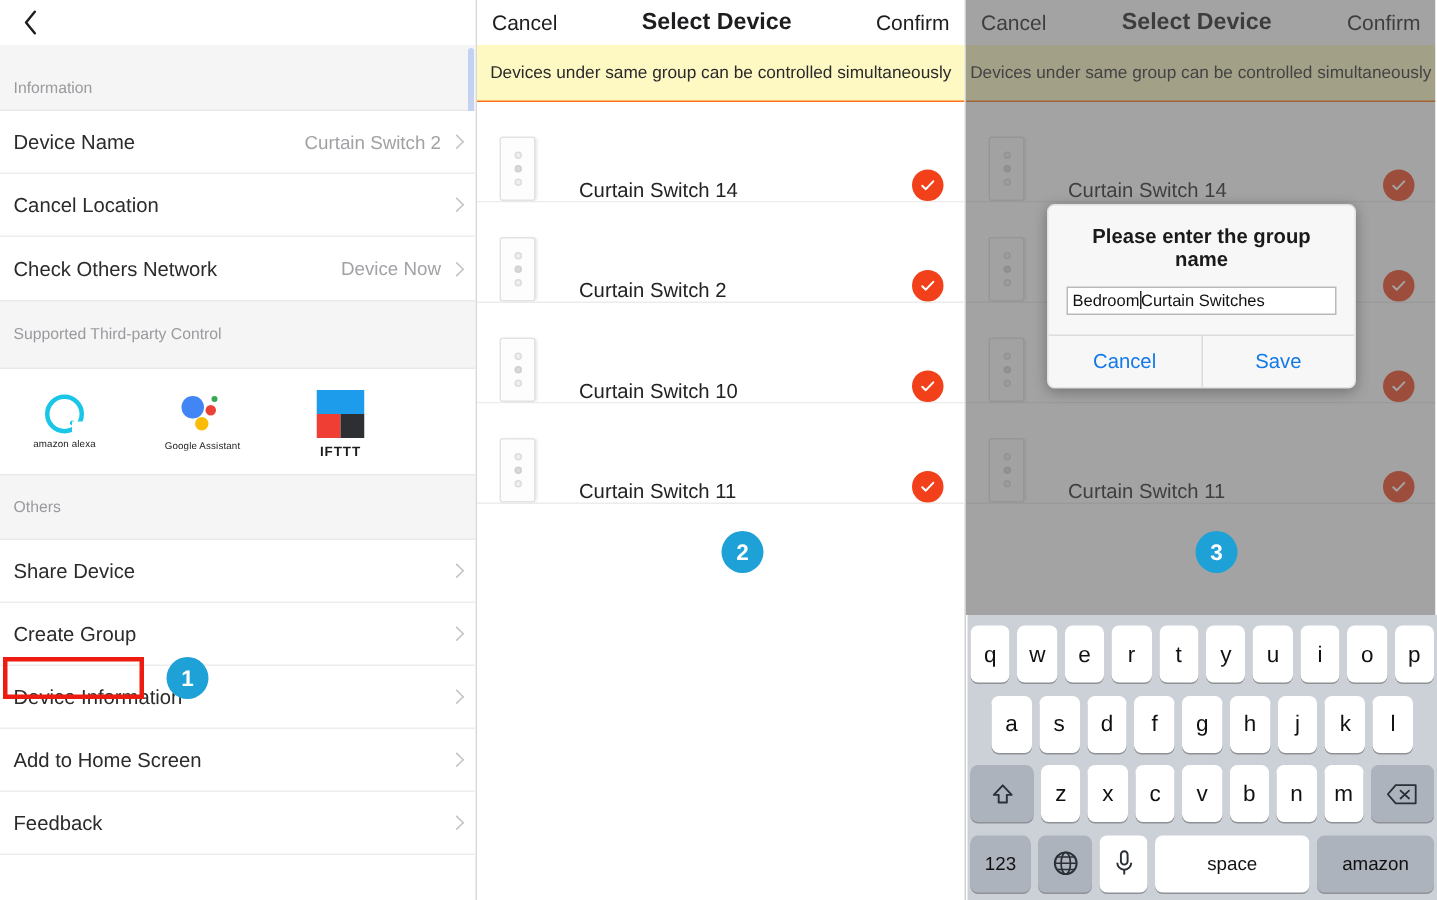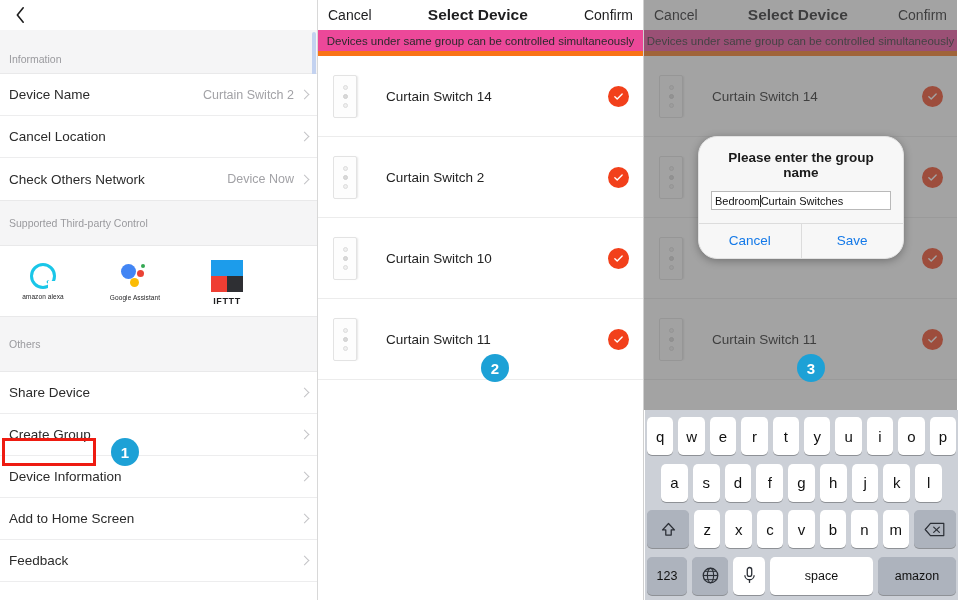--- a/index.html
+++ b/index.html
@@ -32,21 +32,21 @@
   }
 
   .sect-head {
     background: #f5f5f6; color: #9a9a9e;
     font-size: 10.5px; padding: 0 9px;
     display: flex; align-items: center;
     border-top: 1px solid #e9e9ea; border-bottom: 1px solid #e9e9ea;
   }
   .sect-head.h1 { height: 44px; align-items: flex-end; padding-bottom: 8px; border-top: none;}
   .sect-head.h2 { height: 46px; align-items: center; }
-  .sect-head.h3 { height: 56px; align-items: center; }
+  .sect-head.h3 { height: 44px; align-items: center; }
 
   .row {
     height: 42px; display: flex; align-items: center; padding: 0 9px;
     background: #fff; position: relative;
     border-bottom: 1px solid #ededee;
   }
   .row .lbl { font-size: 13.5px; color: #2b2b2b; }
   .row .val { margin-left: auto; font-size: 12.5px; color: #a2a2a6; padding-right: 7px; }
   .chev {
     width: 7px; height: 7px; border-right: 1.4px solid #c3c3c6; border-top: 1.4px solid #c3c3c6;
@@ -99,26 +99,26 @@
   }
 
   
   .nav2 {
     height: 30px; display: flex; align-items: center; justify-content: space-between;
     padding: 0 10px; background: #fff;
   }
   .nav2 .side { font-size: 14px; color: #1d1d1f; }
   .nav2 .mid { font-size: 15.5px; font-weight: 700; color: #1d1d1f; }
   .banner {
-    height: 26px; background: #ec4899; display: flex; align-items: center;
+    height: 38px; background: #fef9c3; display: flex; align-items: center;
     justify-content: center; font-size: 11.5px; color: #2a2a2c;
-    border-bottom: 5px solid #f97316;
+    border-bottom: 1px solid #f97316;
   }
   .dev-row {
-    height: 81px; display: flex; align-items: center; padding: 0 14px 0 15px;
+    height: 67px; display: flex; align-items: flex-end; padding: 0 14px 0 15px;
     background: #fff; border-bottom: 1px solid #ececec; position: relative;
   }
   .dev-thumb {
     width: 24px; height: 43px; background: #fdfdfd; border: 1px solid #e3e3e3;
     border-radius: 2px; display: flex; flex-direction: column;
     align-items: center; justify-content: space-evenly; padding: 5px 0;
     box-shadow: 2px 0 2px -1px rgba(0,0,0,.10);
   }
   .dev-thumb i { width: 5px; height: 5px; border-radius: 50%; background: #efefef;
                  border: 1px solid #dcdcdc; display: block; }
@@ -135,21 +135,21 @@
   
   .dim {
     position: absolute; left: 0; top: 0; width: 313px; height: 410px;
     background: rgba(88,88,88,.55); z-index: 5;
   }
   .badge-3 { left: 797px; top: 354px; z-index: 7; }
 
   
   .dialog {
     position: absolute; z-index: 9; left: 698px; top: 136px;
-    width: 206px; background: #f7f7f7; border-radius: 19px;
+    width: 206px; background: #f7f7f7; border-radius: 5px;
     box-shadow: 0 2px 9px rgba(0,0,0,.30); overflow: hidden;
     border: 1px solid #e2e2e2;
   }
   .dialog .dtitle {
     text-align: center; font-size: 13.5px; font-weight: 700; color: #1a1a1a;
     padding: 13px 10px 11px;
   }
   .dialog .dfield { padding: 0 12px 13px; }
   .dialog .dinput {
     width: 100%; height: 19px; background: #fff; border: 1px solid #b9b9b9;

